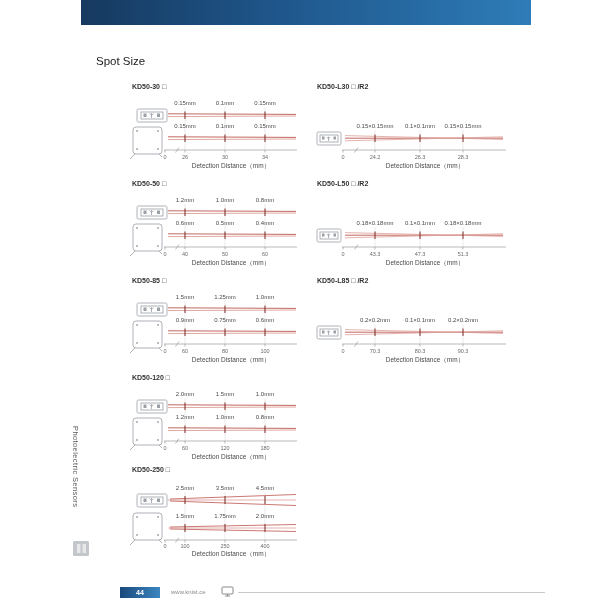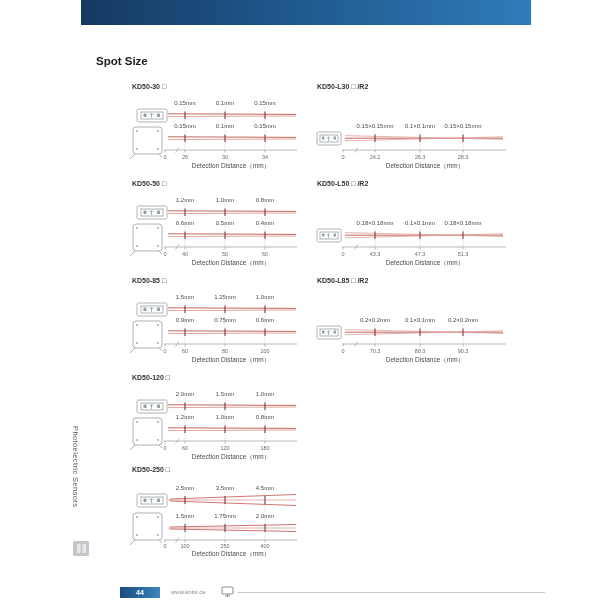--- a/index.html
+++ b/index.html
@@ -1,20 +1,20 @@
 <!DOCTYPE html>
 <html><head>
 <meta charset="utf-8">
 <style>
   html,body{margin:0;padding:0;}
   body{width:600px;height:600px;position:relative;background:#ffffff;
        font-family:"Liberation Sans",sans-serif;overflow:hidden;}
   .hdr-bar{position:absolute;left:81px;top:0;width:450px;height:25px;
        background:linear-gradient(90deg,#16395f 0%,#1f578c 45%,#2e7cb8 100%);}
-  .spot-title{position:absolute;left:96px;top:55px;font-size:11.5px;font-weight:bold;color:#1b1b1b;}
+  .spot-title{position:absolute;left:96px;top:55px;font-size:11.5px;font-weight:normal;color:#1b1b1b;}
   .diag{position:absolute;width:205px;height:102px;}
   .model{position:absolute;top:0;font-size:7px;font-weight:bold;color:#333;white-space:nowrap;}
   .model.l{left:7px;} .model.r{left:2px;}
   .dsvg{position:absolute;left:0;top:0;}
   svg text{font-family:"Liberation Sans",sans-serif;}
   .lbl{font-size:6px;fill:#4a4a4a;text-anchor:middle;}
   .tick{font-size:5.5px;fill:#6a6a6a;text-anchor:middle;}
   .cap{font-size:6.5px;fill:#4a4a4a;text-anchor:middle;}
   .sidebar-label{position:absolute;left:71px;top:426px;writing-mode:vertical-rl;
        font-size:7.5px;color:#5a5a5a;letter-spacing:0.4px;white-space:nowrap;}

